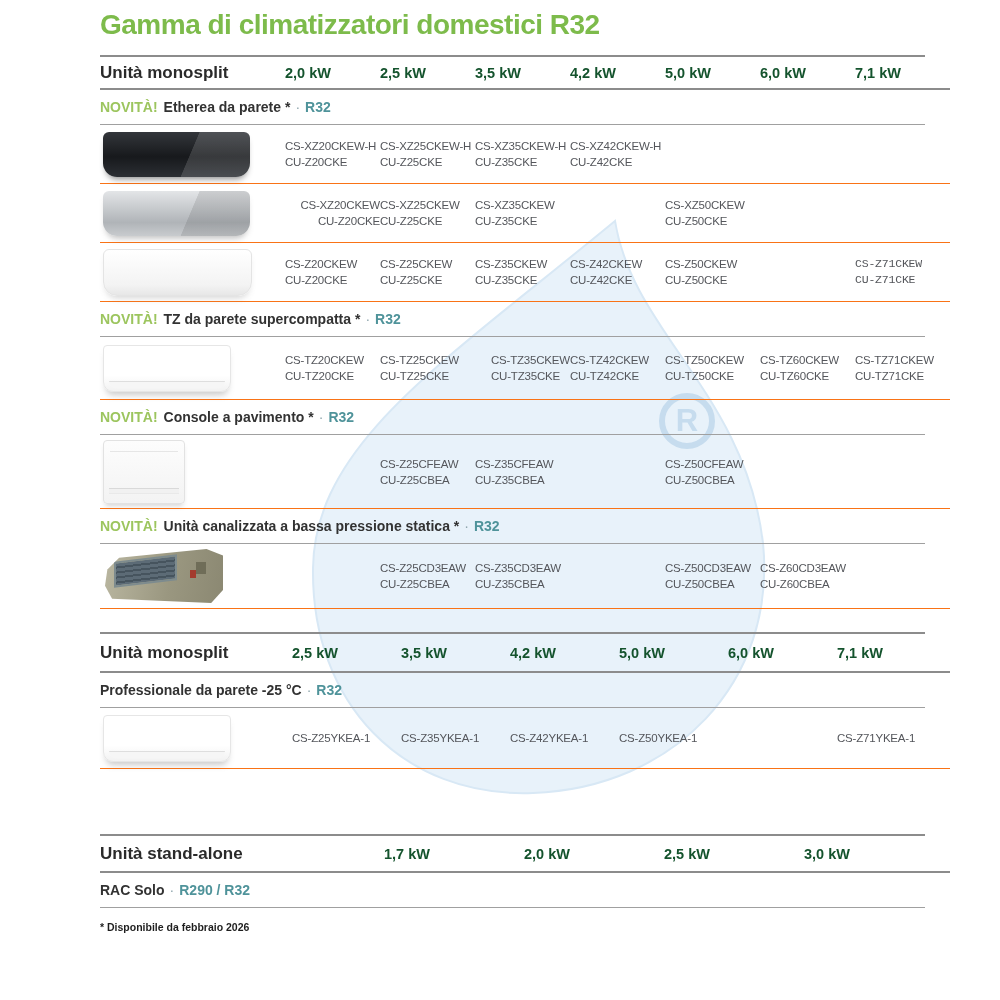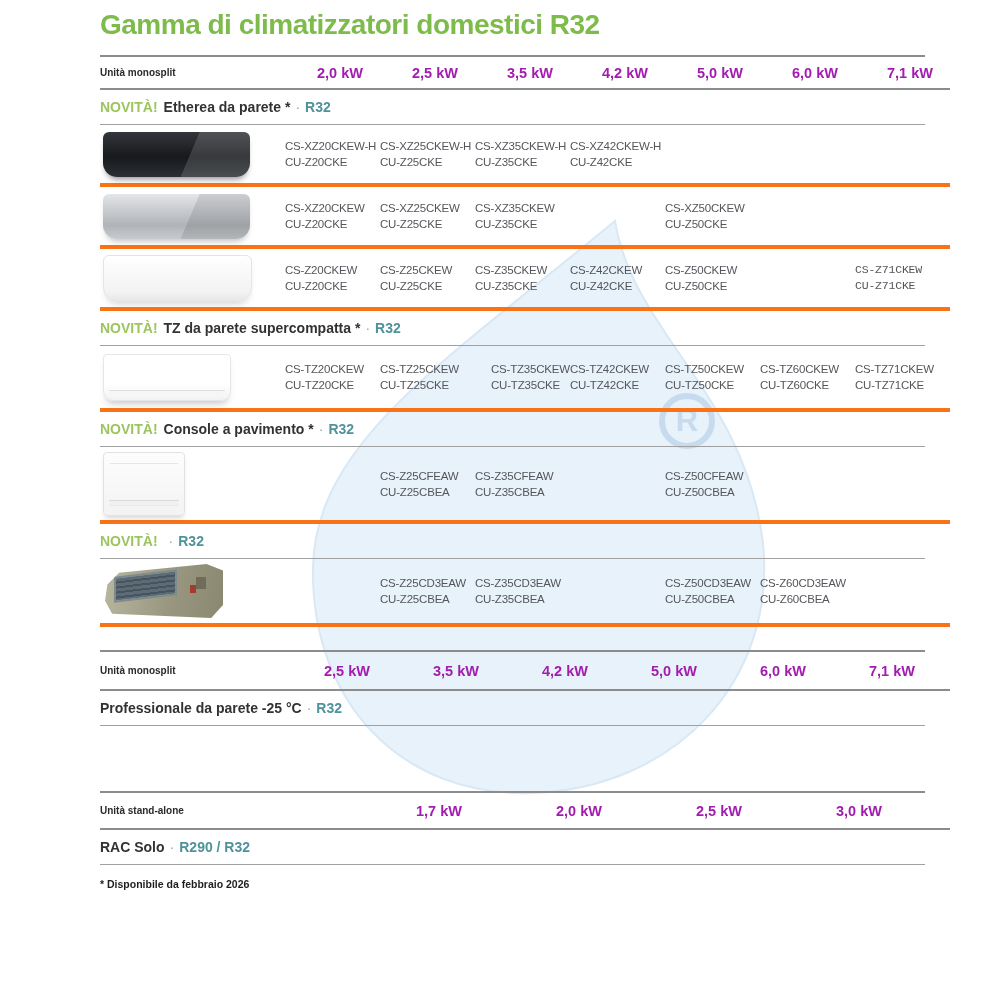--- a/index.html
+++ b/index.html
@@ -15,30 +15,30 @@
 
   .title{font-size:28px;font-weight:bold;color:#7dbb4b;letter-spacing:-0.5px;
          padding-top:9px;height:46px;border-bottom:2px solid #8c8c8c;box-sizing:content-box;}
 
   .grid{display:grid;width:850px;align-items:center;}
   .cols7{grid-template-columns:185px repeat(7,95px);}
   .cols6{grid-template-columns:192px repeat(6,109px);}
   .cols4{grid-template-columns:284px repeat(4,140px);}
 
   .hdr-row{border-bottom:2px solid #8c8c8c;}
-  .hdr-label{font-size:10px;font-weight:bold;color:#2a2a2a;}
-  .kw{font-size:14.5px;font-weight:bold;color:#a21caf;grid-row:1;margin-left:32px;}
+  .hdr-label{font-size:17px;font-weight:bold;color:#2a2a2a;}
+  .kw{font-size:14.5px;font-weight:bold;color:#14532d;grid-row:1;}
 
   .sec-hdr{height:34px;display:flex;align-items:center;border-bottom:1px solid #a0a0a0;font-size:14px;}
   .sec-hdr .badge{color:#9cc55e;font-weight:bold;margin-right:6px;}
   .sec-hdr .name{color:#323232;font-weight:bold;}
   .sec-hdr .sep{color:#8fa6ad;margin:0 5px;}
   .sec-hdr .ref{color:#4f939a;font-weight:bold;}
 
-  .prod-row{border-bottom:4px solid #f97316;}
+  .prod-row{border-bottom:1px solid #f97316;}
   .img-cell{grid-column:1;grid-row:1;display:flex;align-items:center;}
   .code-cell{grid-row:1;display:flex;flex-direction:column;justify-content:center;}
   .code-line{font-size:11.5px;line-height:16px;color:#54565b;letter-spacing:-0.2px;white-space:nowrap;}
 
   .spacer{border-bottom:2px solid #8c8c8c;}
 
   .footnote{margin-top:13px;font-size:10.5px;font-weight:bold;color:#1e1e1e;}
 
   
   .pimg{position:relative;flex:0 0 auto;}
@@ -129,21 +129,21 @@
           </div>
           <div class="code-cell" style="grid-column: 5;">
             <div class="code-line">CS-XZ42CKEW-H</div>
             <div class="code-line">CU-Z42CKE</div>
           </div>
         </div>
         <div class="grid prod-row cols7" style="height: 58px;">
           <div class="img-cell">
             <div class="pimg etherea-wall-unit-silver"></div>
           </div>
-          <div class="code-cell" style="grid-column: 2;">
+          <div class="code-cell" style="grid-column: 2; align-items: flex-end;">
             <div class="code-line">CS-XZ20CKEW</div>
             <div class="code-line">CU-Z20CKE</div>
           </div>
           <div class="code-cell" style="grid-column: 3;">
             <div class="code-line">CS-XZ25CKEW</div>
             <div class="code-line">CU-Z25CKE</div>
           </div>
           <div class="code-cell" style="grid-column: 4;">
             <div class="code-line">CS-XZ35CKEW</div>
             <div class="code-line">CU-Z35CKE</div>
@@ -239,20 +239,21 @@
             <div class="code-line">CS-Z35CFEAW</div>
             <div class="code-line">CU-Z35CBEA</div>
           </div>
           <div class="code-cell" style="grid-column: 6;">
             <div class="code-line">CS-Z50CFEAW</div>
             <div class="code-line">CU-Z50CBEA</div>
           </div>
         </div>
         <div class="sec-hdr">
           <span class="badge">NOVITÀ!</span>
+          <span class="name">Unità canalizzata a bassa pressione statica *</span>
           <span class="sep">·</span>
           <span class="ref">R32</span>
         </div>
         <div class="grid prod-row cols7" style="height: 64px;">
           <div class="img-cell">
             <div class="pimg ducted-unit"></div>
           </div>
           <div class="code-cell" style="grid-column: 3;">
             <div class="code-line">CS-Z25CD3EAW</div>
             <div class="code-line">CU-Z25CBEA</div>
@@ -278,20 +279,40 @@
           <div class="kw" style="grid-column: 4;">4,2 kW</div>
           <div class="kw" style="grid-column: 5;">5,0 kW</div>
           <div class="kw" style="grid-column: 6;">6,0 kW</div>
           <div class="kw" style="grid-column: 7;">7,1 kW</div>
         </div>
         <div class="sec-hdr">
           <span class="name">Professionale da parete -25 °C</span>
           <span class="sep">·</span>
           <span class="ref">R32</span>
         </div>
+        <div class="grid prod-row cols6" style="height: 60px;">
+          <div class="img-cell">
+            <div class="pimg professional-wall-unit-white"></div>
+          </div>
+          <div class="code-cell" style="grid-column: 2;">
+            <div class="code-line">CS-Z25YKEA-1</div>
+          </div>
+          <div class="code-cell" style="grid-column: 3;">
+            <div class="code-line">CS-Z35YKEA-1</div>
+          </div>
+          <div class="code-cell" style="grid-column: 4;">
+            <div class="code-line">CS-Z42YKEA-1</div>
+          </div>
+          <div class="code-cell" style="grid-column: 5;">
+            <div class="code-line">CS-Z50YKEA-1</div>
+          </div>
+          <div class="code-cell" style="grid-column: 7;">
+            <div class="code-line">CS-Z71YKEA-1</div>
+          </div>
+        </div>
         <div class="spacer" style="height: 65px;"></div>
         <div class="grid hdr-row cols4" style="height: 35px;">
           <div class="hdr-label" style="grid-area: 1 / 1;">Unità stand-alone</div>
           <div class="kw" style="grid-column: 2;">1,7 kW</div>
           <div class="kw" style="grid-column: 3;">2,0 kW</div>
           <div class="kw" style="grid-column: 4;">2,5 kW</div>
           <div class="kw" style="grid-column: 5;">3,0 kW</div>
         </div>
         <div class="sec-hdr">
           <span class="name">RAC Solo</span>

